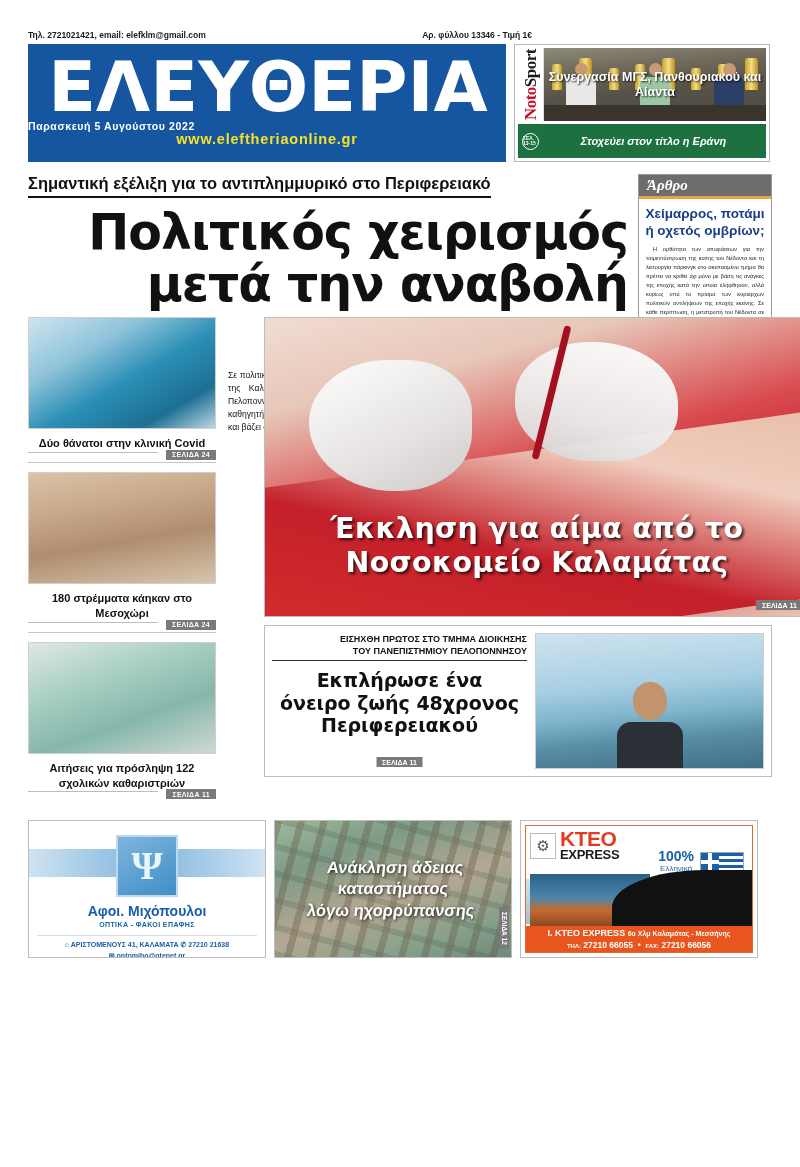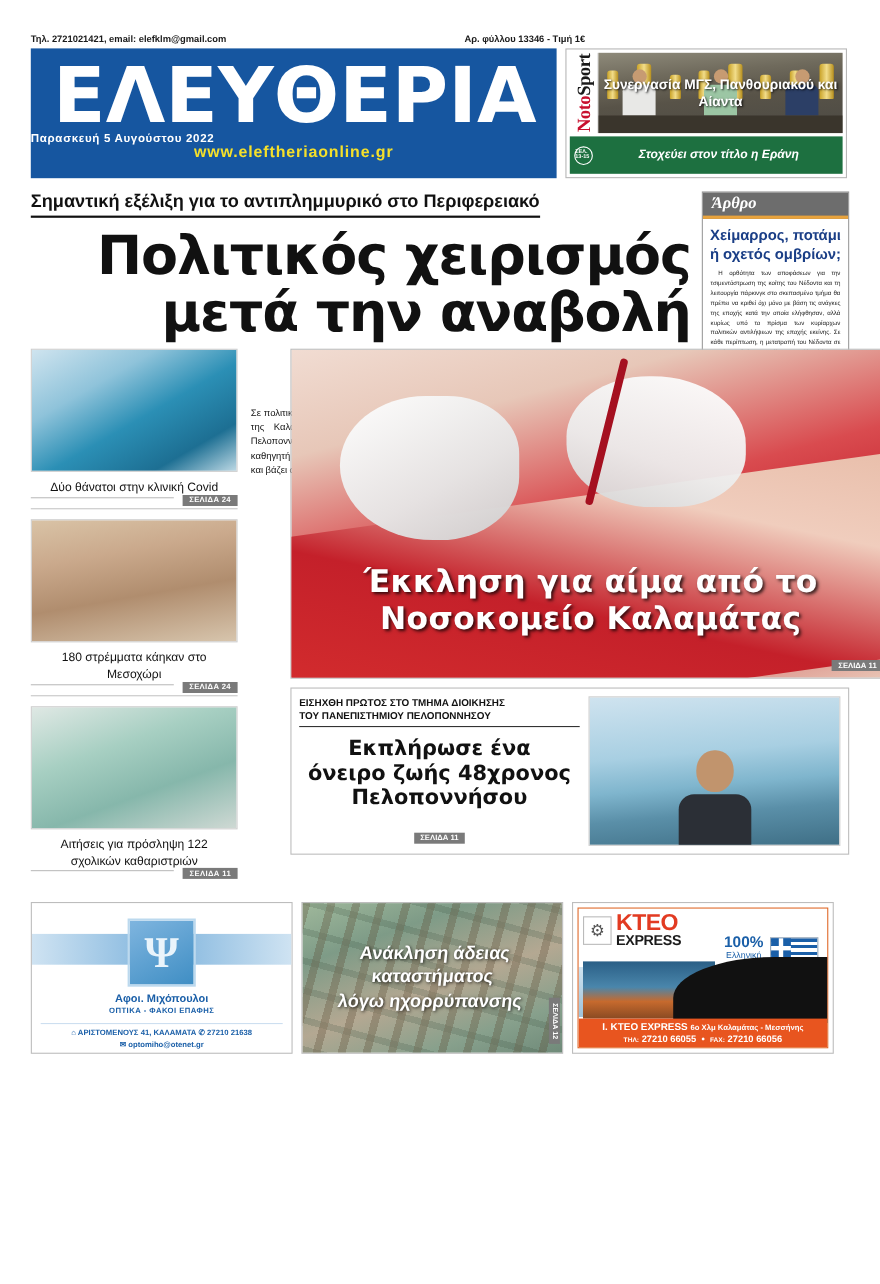--- a/index.html
+++ b/index.html
@@ -102,21 +102,21 @@
   .col-left { width:188px; }
   .col-right { width:508px; margin-left:auto; }
 
   
   .teaser { padding-bottom:7px; border-bottom:1px solid #c6c6c6; margin-bottom:9px; position:relative;}
   .teaser:last-child{border-bottom:none;}
   .teaser-img { width:100%; height:112px; border:1px solid #cfcfcf; }
   .ti1 { background:linear-gradient(150deg,#cfe4ef 0%,#8fc3da 30%,#2b8fb5 55%,#1d6f93 80%,#bcd8e4 100%); }
   .ti2 { background:linear-gradient(170deg,#d9c3a6 0%,#caa98c 30%,#b08d6e 60%,#d7c5ad 100%); }
   .ti3 { background:linear-gradient(160deg,#dfe8e4 0%,#a7cfc2 35%,#86b7ab 65%,#cfd9d4 100%); }
-  .teaser-cap { text-align:center; font-size:11px; font-weight:normal; line-height:1.35;
+  .teaser-cap { text-align:center; font-size:11px; font-weight:bold; line-height:1.35;
                 padding:7px 4px 4px; color:#111;}
   .page-tag { position:absolute; right:0; bottom:2px; background:#7a7a7a; color:#fff;
               font-size:7px; font-weight:bold; padding:1.5px 6px; letter-spacing:.3px;}
   .tag-line { position:absolute; left:0; right:58px; bottom:9px; height:1px; background:#bdbdbd;}
 
   
   .bigphoto { position:relative; width:546px; height:300px; border:1px solid #bdbdbd;
               overflow:hidden;
               background:linear-gradient(165deg,#f1dcd2 0%,#e7c7b8 22%,#d94b4f 48%,#c3202b 68%,#e8c6b6 100%);}
   .bp-arm { position:absolute; left:-4%; bottom:-6%; width:112%; height:62%;
@@ -131,21 +131,21 @@
   .bp-overlay { position:absolute; left:0; right:0; bottom:36px; text-align:center;
                 color:#ffffff; font-size:28.5px; font-weight:bold; line-height:1.2;
                 text-shadow:2px 2px 3px rgba(0,0,0,.75); letter-spacing:.3px;
                 font-family:"DejaVu Sans", sans-serif;}
   .bp-tag { position:absolute; right:6px; bottom:6px; background:#7a7a7a; color:#fff;
             font-size:7px; font-weight:bold; padding:1.5px 6px;}
 
   
   .story2 { display:flex; gap:8px; margin-top:8px; border:1px solid #bdbdbd; padding:7px; height:152px;}
   .s2-text { width:255px; display:flex; flex-direction:column; position:relative; }
-  .s2-kicker { text-align:left; font-size:9px; font-weight:bold; line-height:1.35;
+  .s2-kicker { text-align:right; font-size:9px; font-weight:bold; line-height:1.35;
                border-bottom:1px solid #333; padding-bottom:3px; }
   .s2-head { text-align:center; font-size:19px; font-weight:bold; line-height:1.18;
              margin-top:8px; font-family:"DejaVu Sans", sans-serif;}
   .s2-tag { position:absolute; left:50%; transform:translateX(-50%); bottom:2px;
             background:#7a7a7a; color:#fff; font-size:7px; font-weight:bold; padding:1.5px 6px;}
   .s2-img { flex:1; border:1px solid #cfcfcf;
             background:linear-gradient(175deg,#cfe3ef 0%,#a8cfe2 38%,#7fb5cd 58%,#5a8fa8 75%,#3f6f86 100%);
             position:relative; overflow:hidden;}
   .s2-person { position:absolute; left:50%; bottom:0; transform:translateX(-50%);
                width:66px; height:86px; }
@@ -156,21 +156,21 @@
   .ads { display:flex; gap:8px; margin-top:10px; }
   .ad { border:1px solid #bdbdbd; position:relative; overflow:hidden; }
   .ad1 { width:238px; height:138px; background:#ffffff; padding:8px; }
   .ad1-band { position:absolute; left:0; right:0; top:28px; height:28px;
               background:linear-gradient(90deg,#cfe3f2,#7fb4dd,#cfe3f2); }
   .ad1-logo { position:relative; width:62px; height:62px; margin:6px auto 0;
               background:linear-gradient(150deg,#7fb5df,#3f8ec4); border:2px solid #bcd9ee;
               display:flex; align-items:center; justify-content:center;}
   .ad1-logo .v { color:#e9f4fb; font-size:40px; font-weight:bold; font-family:"Liberation Serif", serif;
                  line-height:1; }
-  .ad1-name { text-align:center; color:#1a5fa8; font-size:10px; font-weight:bold; margin-top:6px;}
+  .ad1-name { text-align:center; color:#1a5fa8; font-size:14px; font-weight:bold; margin-top:6px;}
   .ad1-sub { text-align:center; color:#1a5fa8; font-size:7px; font-weight:bold; letter-spacing:.4px; margin-top:2px;}
   .ad1-contact { text-align:center; color:#1a5fa8; font-size:7px; font-weight:bold;
                  border-top:1px solid #cddff0; margin-top:7px; padding-top:4px; line-height:1.5;}
 
   .ad2 { width:238px; height:138px;
          background:linear-gradient(160deg,#9fb89b 0%,#7e9b87 25%,#b4a892 55%,#87a08c 80%,#6f8a79 100%);}
   .ad2 .chairs { position:absolute; inset:0; opacity:.55;
                  background:repeating-linear-gradient(105deg, rgba(92,74,52,.55) 0 7px, rgba(0,0,0,0) 7px 22px),
                             repeating-linear-gradient(15deg, rgba(60,80,62,.35) 0 6px, rgba(0,0,0,0) 6px 26px); }
   .ad2-text { position:absolute; inset:0; display:flex; flex-direction:column;
@@ -346,21 +346,21 @@
 
       <div class="story2">
         <div class="s2-text">
           <div class="s2-kicker">
             <span>ΕΙΣΗΧΘΗ ΠΡΩΤΟΣ ΣΤΟ ΤΜΗΜΑ ΔΙΟΙΚΗΣΗΣ</span><br>
             <span>ΤΟΥ ΠΑΝΕΠΙΣΤΗΜΙΟΥ ΠΕΛΟΠΟΝΝΗΣΟΥ</span>
           </div>
           <div class="s2-head">
             <span>Εκπλήρωσε ένα</span><br>
             <span>όνειρο ζωής 48χρονος</span><br>
-            <span>Πελοποννήσου</span>
+            <span>Περιφερειακού</span>
           </div>
           <div class="s2-tag">ΣΕΛΙΔΑ 11</div>
         </div>
         <div class="s2-img">
           <div class="s2-person">
             <div class="hd"></div>
               <div class="bd"></div>
           </div>
         </div>
       </div>

